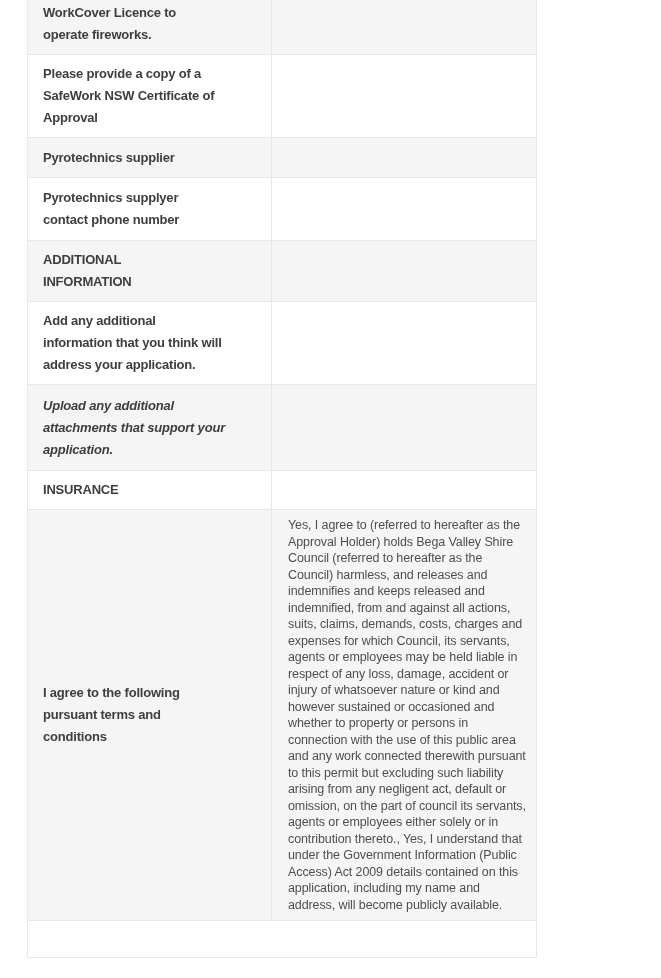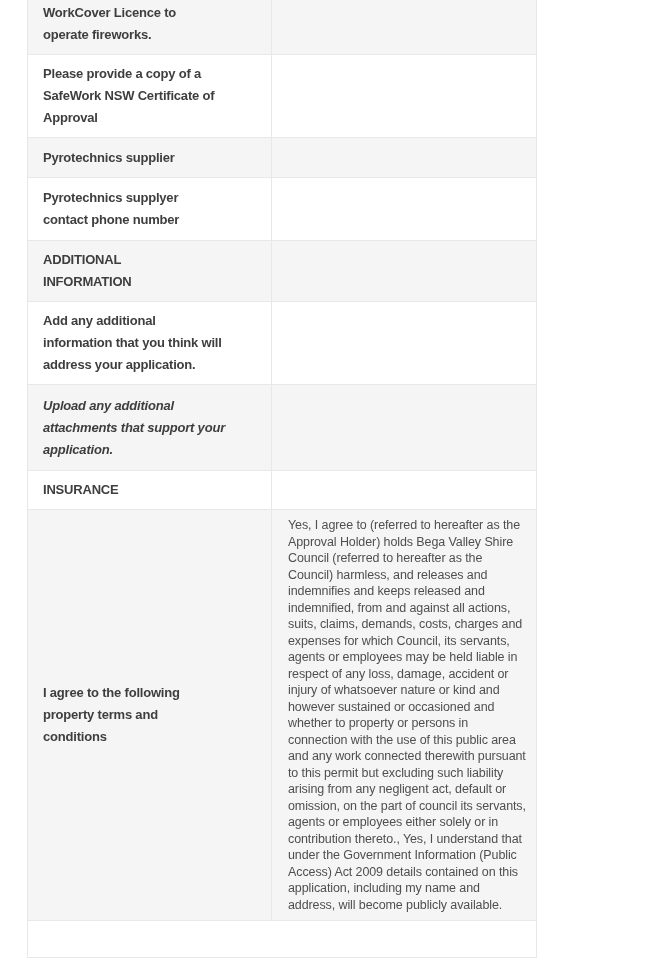--- a/index.html
+++ b/index.html
@@ -136,21 +136,21 @@
 
   <div class="row" style="min-height: 38px;">
     <div class="cell-label">INSURANCE</div>
     <div class="cell-value">
           <span></span>
         </div>
   </div>
 
   <div class="row" style="min-height: 313px;">
     <div class="cell-label">I agree to the following
-property terms and
+pursuant terms and
 conditions</div>
     <div class="cell-value">
           <span>Yes, I agree to (referred to hereafter as the Approval Holder) holds Bega Valley Shire Council (referred to hereafter as the Council) harmless, and releases and indemnifies and keeps released and indemnified, from and against all actions, suits, claims, demands, costs, charges and expenses for which Council, its servants, agents or employees may be held liable in respect of any loss, damage, accident or injury of whatsoever nature or kind and however sustained or occasioned and whether to property or persons in connection with the use of this public area and any work connected therewith pursuant to this permit but excluding such liability arising from any negligent act, default or omission, on the part of council its servants, agents or employees either solely or in contribution thereto., Yes, I understand that under the Government Information (Public Access) Act 2009 details contained on this application, including my name and address, will become publicly available.</span>
         </div>
   </div>
 
   <div class="row" style="min-height: 37px;">
     <div class="cell-value">
           <span></span>
         </div>

